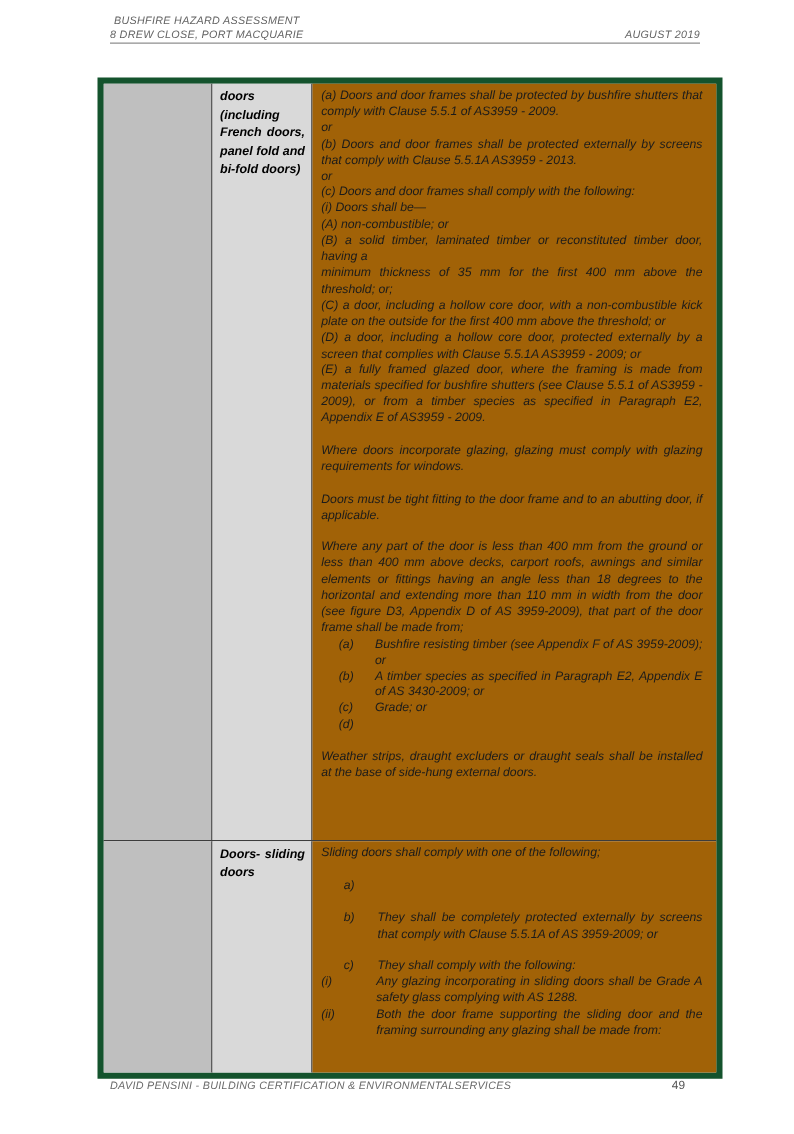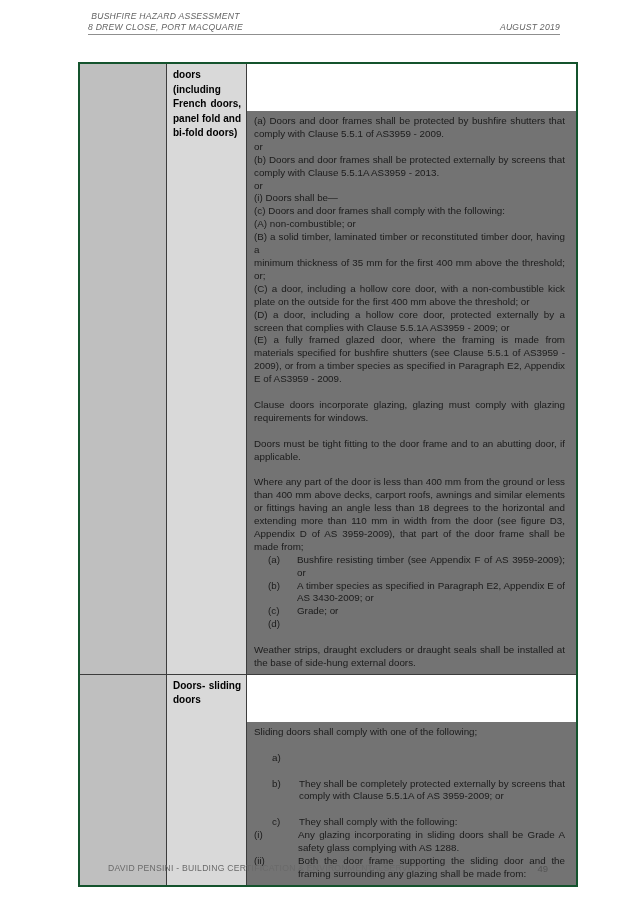--- a/index.html
+++ b/index.html
@@ -33,44 +33,44 @@
     text-align: center;
   }
   .header .h-left { white-space: nowrap; }
 
   
   .rtable {
     position: absolute;
     left: 78px;
     top: 62px;
     width: 500px;
-    border: 2px solid #14532d;
+    border: 5px solid #14532d;
     background: #ffffff;
+    font-style: italic;
   }
   .trow { display: flex; align-items: stretch; }
   .trow + .trow { border-top: 1px solid #3c3c3c; }
   .trow.r0 { min-height: 605px; }
   .trow.r1 { min-height: 186px; }
   .cell { overflow: hidden; }
   .c1 {
     width: 87px;
     flex: 0 0 87px;
     border-right: 1px solid #3c3c3c;
   }
   .c2 {
     width: 80px;
     flex: 0 0 80px;
     border-right: 1px solid #3c3c3c;
     padding: 4px 5px 4px 6px;
   }
   .c3 {
     flex: 1 1 auto;
-    background: #737373;
+    background: #a16207;
     padding: 4px 11px 4px 7px;
-    margin-top: 47px;
   }
   .row-label {
     font-weight: bold;
     font-size: 10px;
     line-height: 14.5px;
     text-align: justify;
     color: #000000;
   }
 
   
@@ -96,23 +96,23 @@
     position: absolute;
     left: 88px;
     top: 863px;
     width: 460px;
     display: flex;
     justify-content: space-between;
     align-items: flex-start;
     color: #6a6a6a;
   }
   .footer .f-text {
+    font-style: italic;
     font-size: 8.6px;
     letter-spacing: 0.25px;
-    margin-left: 20px;
   }
   .footer .f-page {
     font-size: 9.5px;
     color: #555555;
   }
 </style>
 </head>
 <body>
 
 <div class="page">
@@ -129,30 +129,30 @@
     <div class="trow r0">
       <div class="cell c1" style="background: rgb(191, 191, 191);"></div>
       <div class="cell c2" style="background: rgb(217, 217, 217);">
         <div class="row-label">doors (including French doors, panel fold and bi-fold doors)</div>
       </div>
       <div class="cell c3">
           <div class="para">(a) Doors and door frames shall be protected by bushfire shutters that comply with Clause 5.5.1 of AS3959 - 2009.</div>
           <div class="para">or</div>
           <div class="para">(b) Doors and door frames shall be protected externally by screens that comply with Clause 5.5.1A AS3959 - 2013.</div>
           <div class="para">or</div>
+          <div class="para">(c) Doors and door frames shall comply with the following:</div>
           <div class="para">(i) Doors shall be—</div>
-          <div class="para">(c) Doors and door frames shall comply with the following:</div>
           <div class="para">(A) non-combustible; or</div>
           <div class="para">(B) a solid timber, laminated timber or reconstituted timber door, having a
 minimum thickness of 35 mm for the first 400 mm above the threshold; or;</div>
           <div class="para">(C) a door, including a hollow core door, with a non-combustible kick plate on the outside for the first 400 mm above the threshold; or</div>
           <div class="para">(D) a door, including a hollow core door, protected externally by a screen that complies with Clause 5.5.1A AS3959 - 2009; or</div>
           <div class="para">(E) a fully framed glazed door, where the framing is made from materials specified for bushfire shutters (see Clause 5.5.1 of AS3959 - 2009), or from a timber species as specified in Paragraph E2, Appendix E of AS3959 - 2009.</div>
           <div class="gap"></div>
-          <div class="para">Clause doors incorporate glazing, glazing must comply with glazing requirements for windows.</div>
+          <div class="para">Where doors incorporate glazing, glazing must comply with glazing requirements for windows.</div>
           <div class="gap"></div>
           <div class="para">Doors must be tight fitting to the door frame and to an abutting door, if applicable.</div>
           <div class="gap"></div>
           <div class="para">Where any part of the door is less than 400 mm from the ground or less than 400 mm above decks, carport roofs, awnings and similar elements or fittings having an angle less than 18 degrees to the horizontal and extending more than 110 mm in width from the door (see figure D3, Appendix D of AS 3959-2009), that part of the door frame shall be made from;</div>
           <div class="li li1">
             <span class="marker">(a)</span>
             <div class="litext">Bushfire resisting timber (see Appendix F of AS 3959-2009); or</div>
           </div>
           <div class="li li1">
             <span class="marker">(b)</span>

